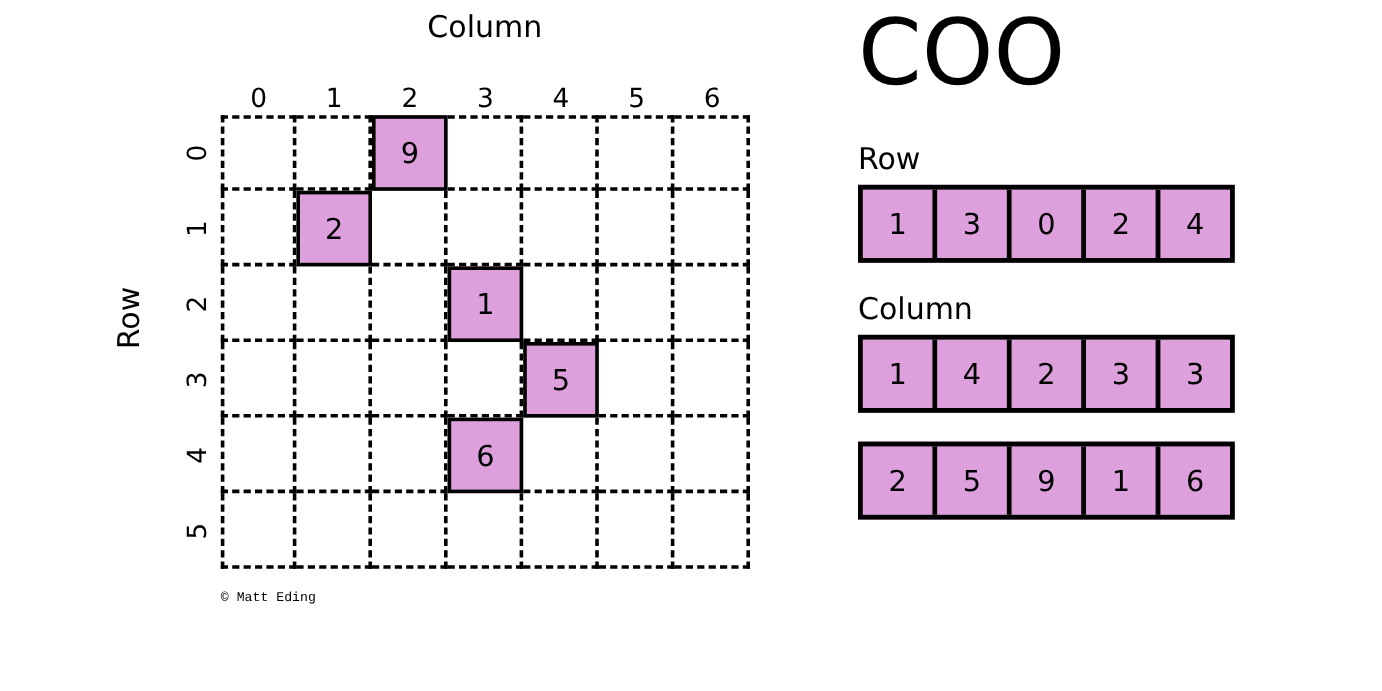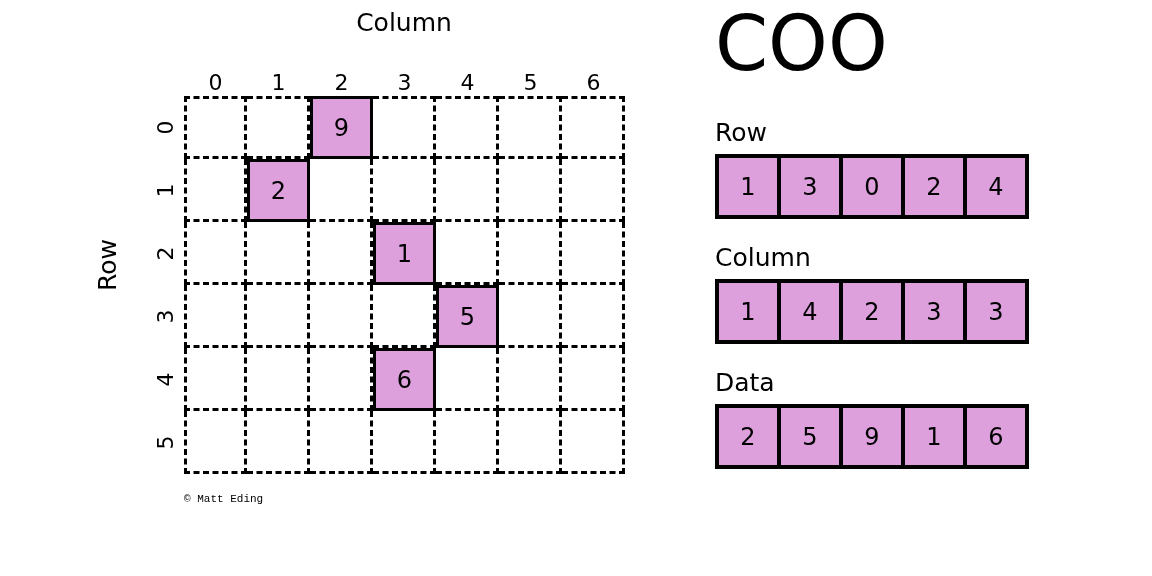--- a/index.html
+++ b/index.html
@@ -283,21 +283,20 @@
       <div class="array-label">Column</div>
       <div class="array-row">
         <div class="array-cell">1</div>
         <div class="array-cell">4</div>
         <div class="array-cell">2</div>
         <div class="array-cell">3</div>
         <div class="array-cell">3</div>
       </div>
     </div>
     <div class="array-block" id="block-data">
-      <div class="array-label">Data</div>
       <div class="array-row">
         <div class="array-cell">2</div>
         <div class="array-cell">5</div>
         <div class="array-cell">9</div>
         <div class="array-cell">1</div>
         <div class="array-cell">6</div>
       </div>
     </div>
   </div>
 

